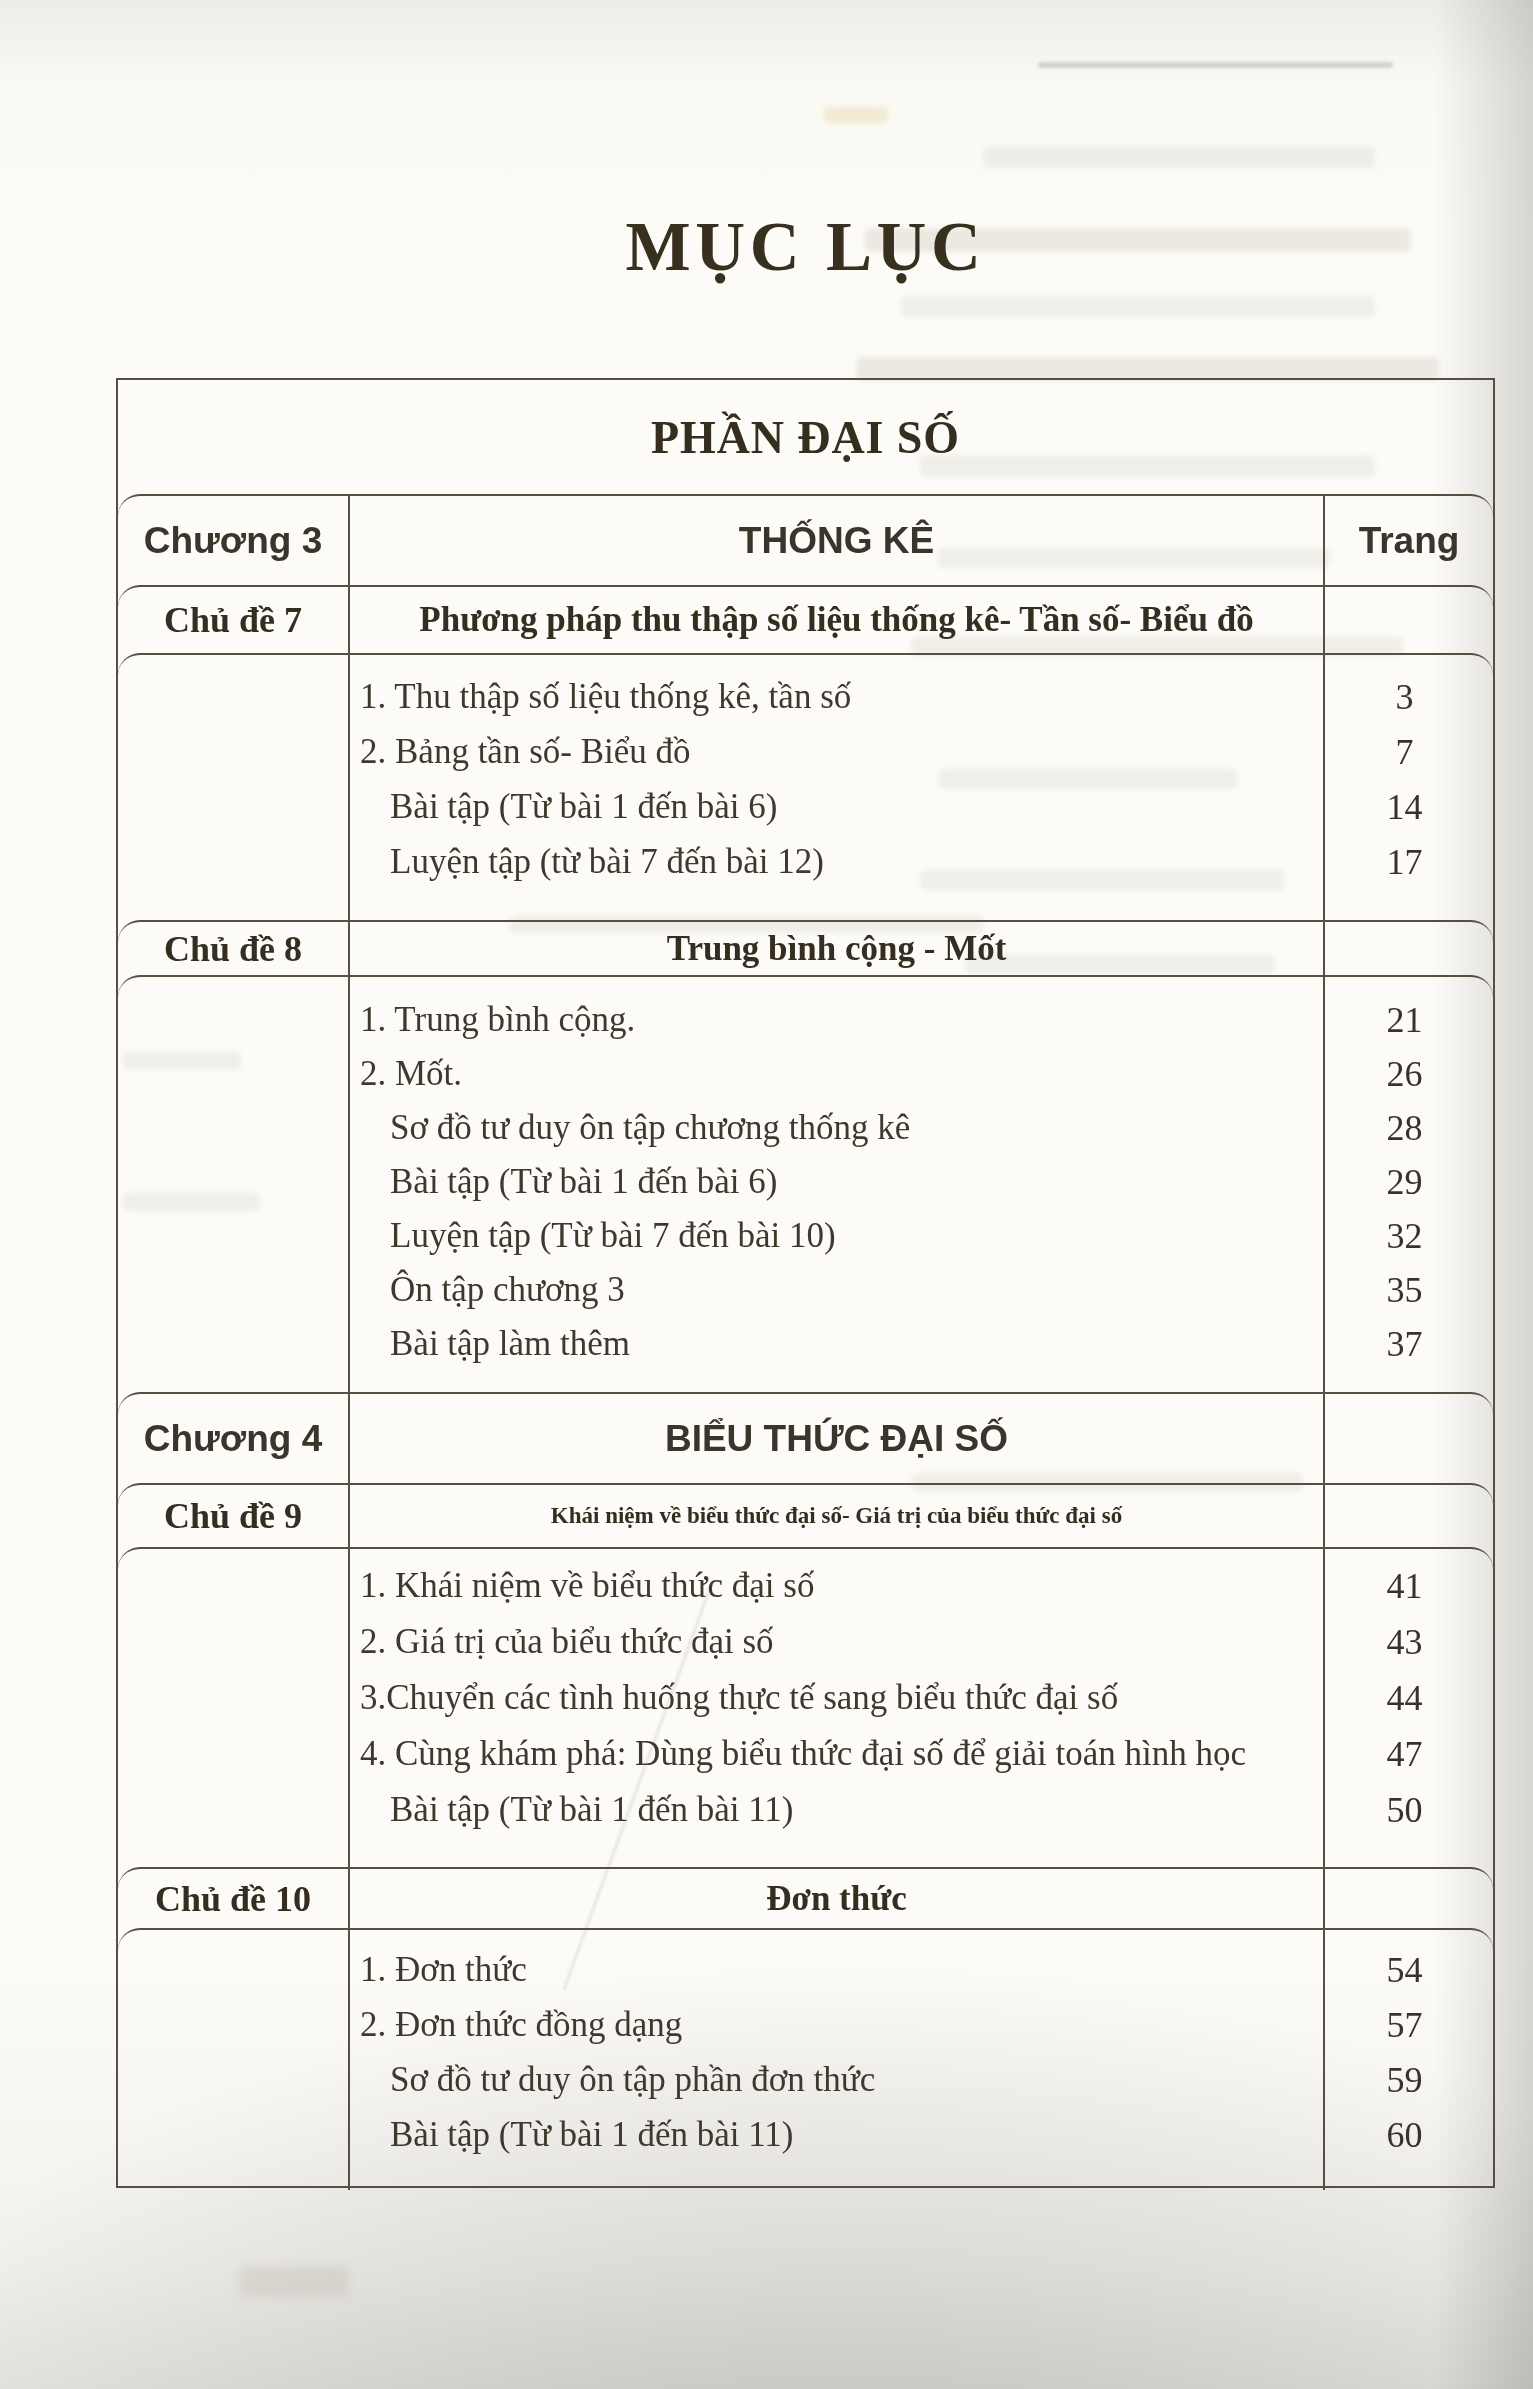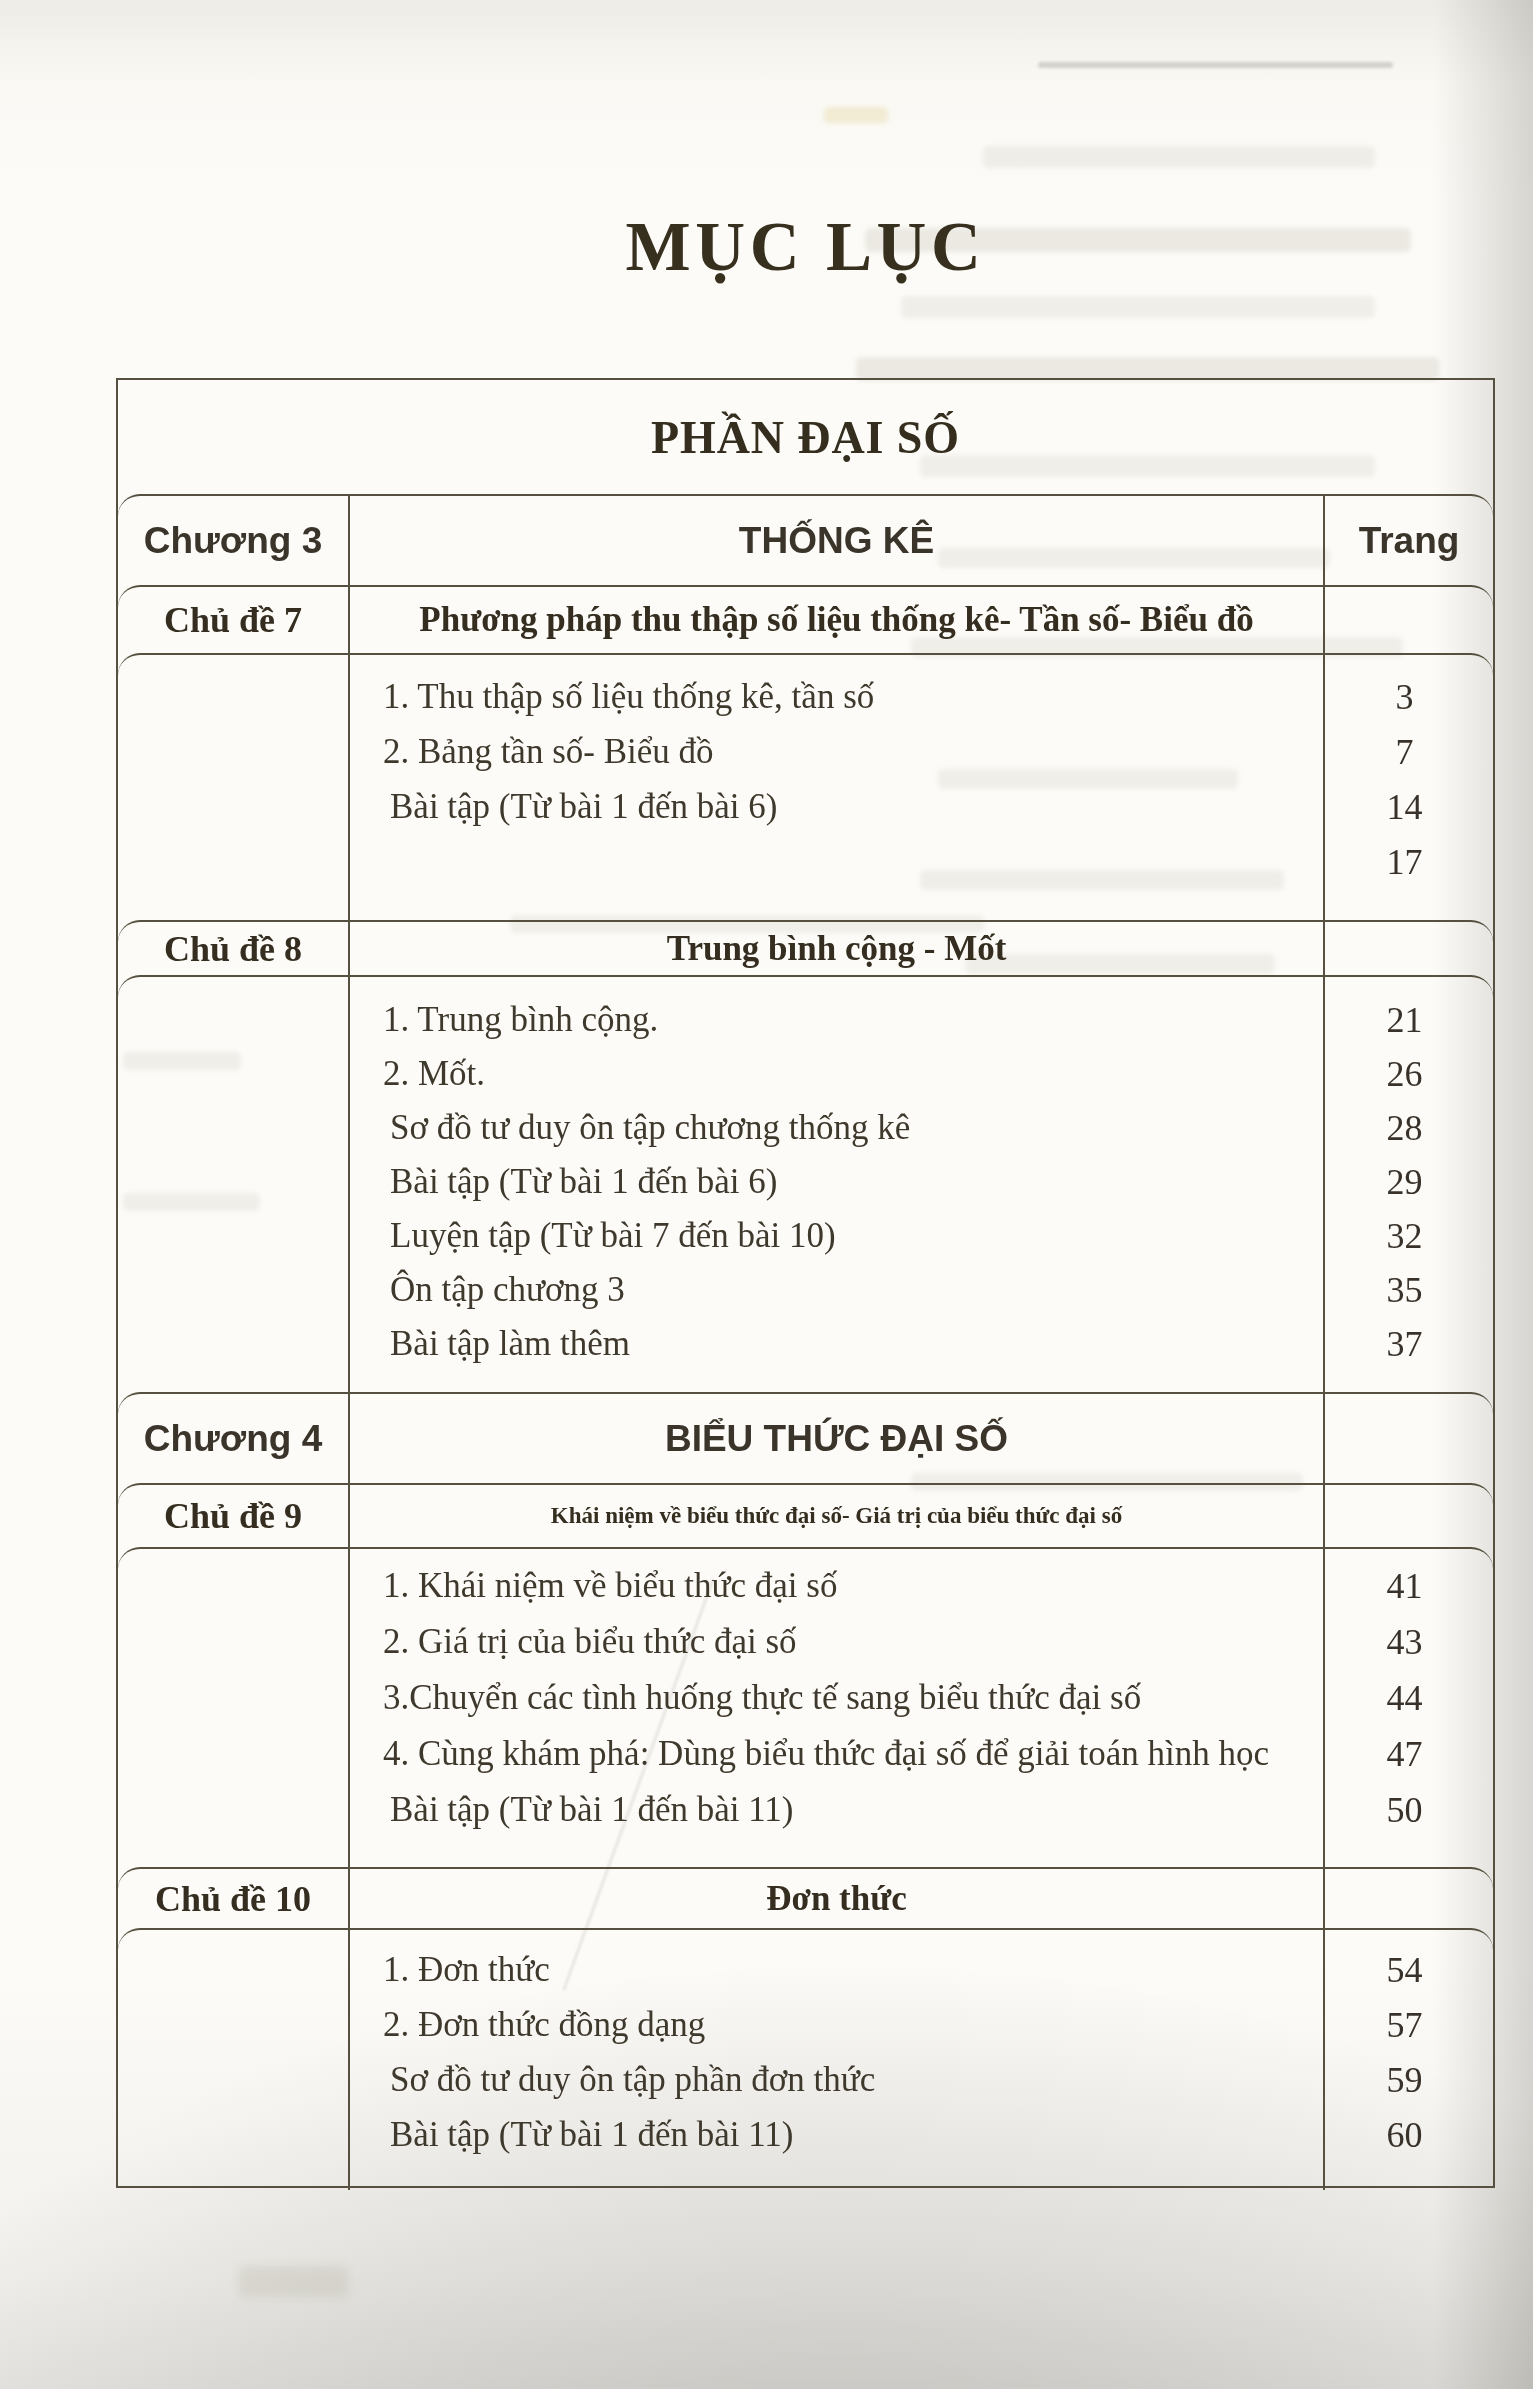--- a/index.html
+++ b/index.html
@@ -32,21 +32,21 @@
   .section span{font-size:46px;font-weight:bold;letter-spacing:0.9px;color:#352e1e;}
   .cell{display:flex;align-items:center;justify-content:center;box-sizing:border-box;}
   .cell.mid{border-left:2.3px solid #55503f;border-right:2.3px solid #55503f;}
   .chaprow .cell span{font-family:"Liberation Sans","DejaVu Sans",sans-serif;font-size:37px;font-weight:bold;color:#3a342a;}
   .toprow .cell span{font-size:36px;font-weight:bold;color:#352e20;}
   .toprow .cell.mid span{font-size:35px;white-space:nowrap;}
   .toprow.long .cell.mid span{font-size:23px;}
   .items .cell{align-items:flex-start;justify-content:flex-start;}
   .items .cell.mid,.items .cell.right{display:block;padding-top:var(--pt);}
   .line{height:var(--lh);display:flex;align-items:center;font-size:35px;color:#3f382c;white-space:nowrap;}
-  .cell.mid .line{padding-left:33px;}
+  .cell.mid .line{padding-left:10px;}
   .cell.mid .line.indent{padding-left:40px;}
   .cell.right .line{justify-content:center;padding-right:9px;font-size:36px;color:#39322a;}
   .smudge{position:absolute;border-radius:5.5px;filter:blur(2.7px);pointer-events:none;}
   .sm{background:rgba(148,140,118,0.16);}
   .sm2{background:rgba(148,140,118,0.11);}
   .dash{background:rgba(70,67,60,0.20);filter:blur(1.4px);}
   .diag{position:absolute;width:2.7px;background:rgba(132,127,112,0.16);filter:blur(0.9px);pointer-events:none;}
 </style>
 </head>
 <body>
@@ -107,20 +107,23 @@
       <div class="cell mid">
         <div class="line">
             <span>1. Thu thập số liệu thống kê, tần số</span>
           </div>
         <div class="line">
             <span>2. Bảng tần số- Biểu đồ</span>
           </div>
         <div class="line indent">
             <span>Bài tập (Từ bài 1 đến bài 6)</span>
           </div>
+        <div class="line indent">
+            <span>Luyện tập (từ bài 7 đến bài 12)</span>
+          </div>
       </div>
       <div class="cell right">
         <div class="line">
             <span>3</span>
           </div>
         <div class="line">
             <span>7</span>
           </div>
         <div class="line">
             <span>14</span>

